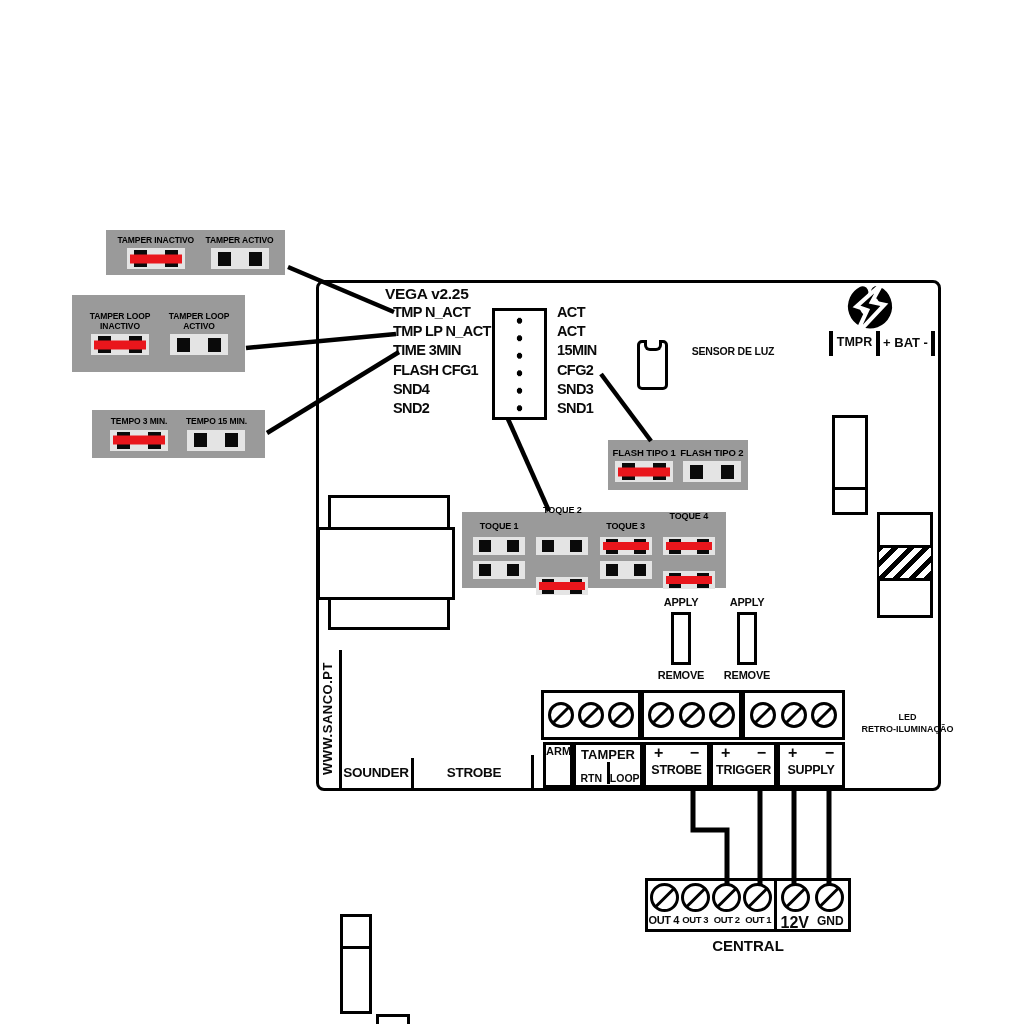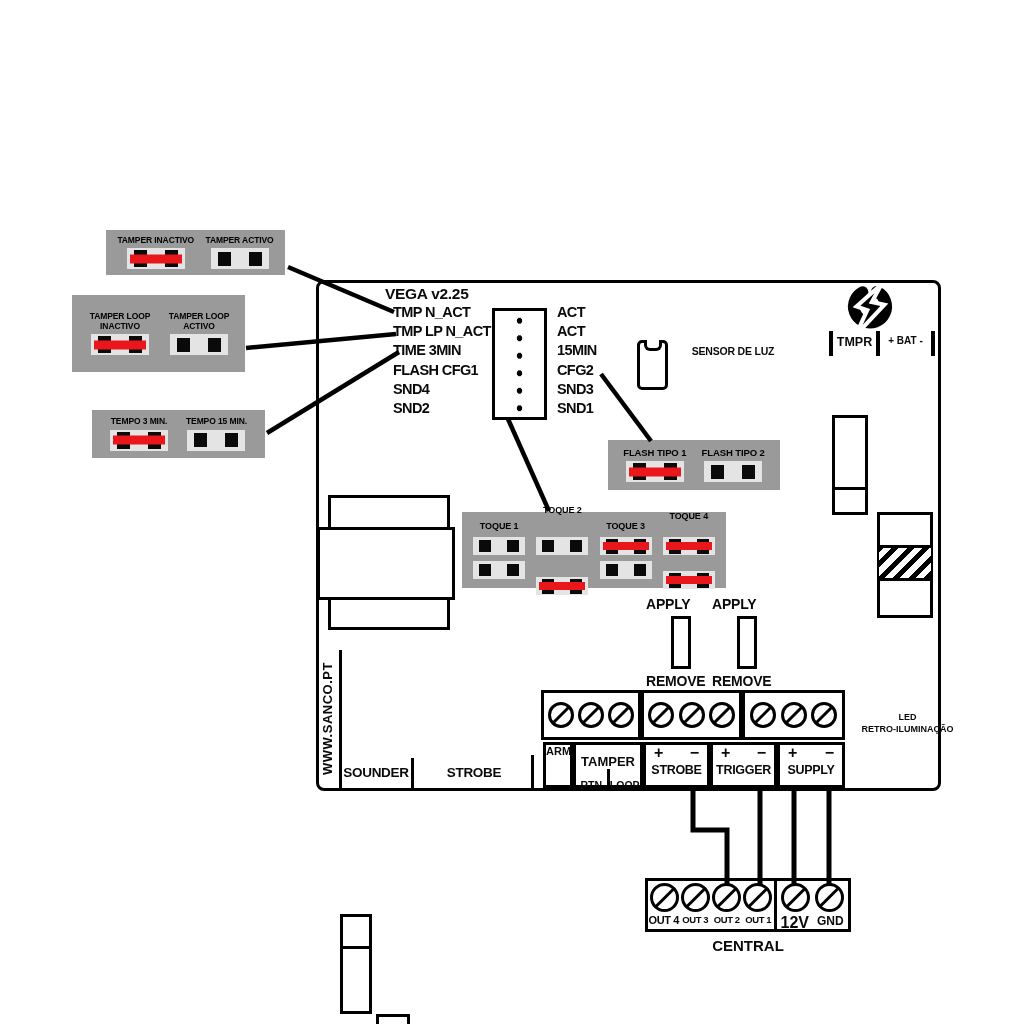--- a/index.html
+++ b/index.html
@@ -34,21 +34,21 @@
   .conn{border:3px solid #000;background:#fff;position:relative}
   .conn.tmpr::after{content:"";position:absolute;left:-1px;right:-1px;top:69px;height:3px;background:#000}
   .conn.bat::after{content:"";position:absolute;left:-1px;right:-1px;top:30px;height:30px;
        border-top:3px solid #000;border-bottom:3px solid #000;
        background:repeating-linear-gradient(-45deg,#000 0 5px,#fff 5px 11px)}
   .sensor{border:3px solid #000;border-radius:5px;background:#fff;position:relative}
   .sensor::after{content:"";position:absolute;top:-3px;left:50%;transform:translateX(-50%);
        width:12px;height:8px;background:#fff;border:3px solid #000;border-top:none;border-radius:0 0 6px 6px}
   .tr-rect{border:3px solid #000;background:#fff}
   .applyrect{width:20px;height:53px;border:3px solid #000;background:#fff;margin:4px auto}
-  .applylbl{font-size:14px;letter-spacing:-0.2px}
+  .applylbl{font-size:11px;text-align:center;letter-spacing:-0.2px}
   
   .screw{width:26px;height:26px;border:3px solid #000;border-radius:50%;background:#fff;position:relative;flex:none}
   .screw::after{content:"";position:absolute;left:50%;top:-2px;bottom:-2px;width:3px;background:#000;
        transform:translateX(-50%) rotate(45deg)}
   .screw.big{width:29px;height:29px}
   .screwbox{border:3px solid #000;background:#fff;display:flex;justify-content:space-evenly;align-items:center}
   .tbox{border:3px solid #000;background:#fff;display:flex;flex-direction:column;align-items:stretch}
   .pmrow{display:flex;justify-content:space-between;padding:1px 8px 0;font-size:16px;line-height:14px}
   .tname{text-align:center;font-size:12.5px;letter-spacing:-0.3px;margin-top:3px}
   .vertical{writing-mode:vertical-rl;transform:rotate(180deg);font-size:13px;letter-spacing:0.5px}
@@ -131,30 +131,30 @@
     <div class="abs ctr" style="left:349px;top:62px;width:130px;font-size:10.5px;letter-spacing:-0.2px">SENSOR DE LUZ</div>
 
     <svg class="abs" style="left:524px;top:0" width="54" height="56" viewBox="0 0 60 62">
       <circle cx="30" cy="26" r="18" fill="none" stroke="#000" stroke-width="13" stroke-linecap="round" stroke-dasharray="96 18" transform="rotate(-65 30 26)"></circle>
       <polygon points="43,1 15,26 27,30 14,58 46,24 32,21" fill="#000" stroke="#fff" stroke-width="4.5"></polygon>
     </svg>
 
     <div class="abs bar" style="left:510px;top:48px;width:4px;height:25px"></div>
     <div class="abs ctr" style="left:514px;top:52px;width:43px;font-size:12.5px">TMPR</div>
     <div class="abs bar" style="left:557px;top:48px;width:4px;height:25px"></div>
-    <div class="abs ctr" style="left:561px;top:52px;width:51px;font-size:10px">+ BAT -</div>
+    <div class="abs ctr" style="left:561px;top:52px;width:51px;font-size:13px">+ BAT -</div>
     <div class="abs bar" style="left:612px;top:48px;width:4px;height:25px"></div>
 
     <div class="abs conn tmpr" style="left:513px;top:82px;width:36px;height:100px"></div>
     <div class="abs conn bat" style="left:558px;top:79px;width:56px;height:106px"></div>
 
     <div class="abs tr-rect" style="left:9px;top:212px;width:122px;height:135px"></div>
     <div class="abs tr-rect" style="left:-2px;top:244px;width:138px;height:73px"></div>
 
-    <div class="abs callout" style="left:289px;top:157px;width:172px;height:50px;z-index:3">
+    <div class="abs callout" style="left:289px;top:157px;width:140px;height:50px;z-index:3">
       <div class="opt">
         <span class="lbl" style="font-size:9.5px">FLASH TIPO 1</span>
         <div class="pad state-closed"></div>
       </div>
       <div class="opt">
         <span class="lbl" style="font-size:9.5px">FLASH TIPO 2</span>
         <div class="pad state-open"></div>
       </div>
     </div>
 
@@ -216,21 +216,21 @@
     <div class="abs screwbox" style="left:423px;top:407px;width:103px;height:50px">
       <div class="screw"></div>
       <div class="screw"></div>
       <div class="screw"></div>
     </div>
 
     <div class="abs tbox" style="left:224px;top:459px;width:30px;height:46px;justify-content:flex-start">
       <div class="ctr" style="font-size:11px;margin-bottom:5px">ARM</div>
     </div>
     <div class="abs tbox" style="left:254px;top:459px;width:70px;height:46px">
-      <div class="ctr" style="font-size:13px;margin-top:9px">TAMPER</div>
+      <div class="ctr" style="font-size:13px;margin-top:2px">TAMPER</div>
       <div style="display:flex;flex:1;align-items:flex-end;padding-bottom:4px">
         <span class="ctr" style="flex:1;font-size:10.5px">RTN</span>
         <i style="width:3px;height:22px;background:#000"></i>
         <span class="ctr" style="flex:1;font-size:10.5px">LOOP</span>
       </div>
     </div>
     <div class="abs tbox" style="left:324px;top:459px;width:67px;height:46px">
       <div class="pmrow">
         <span>+</span>
         <span>−</span>

